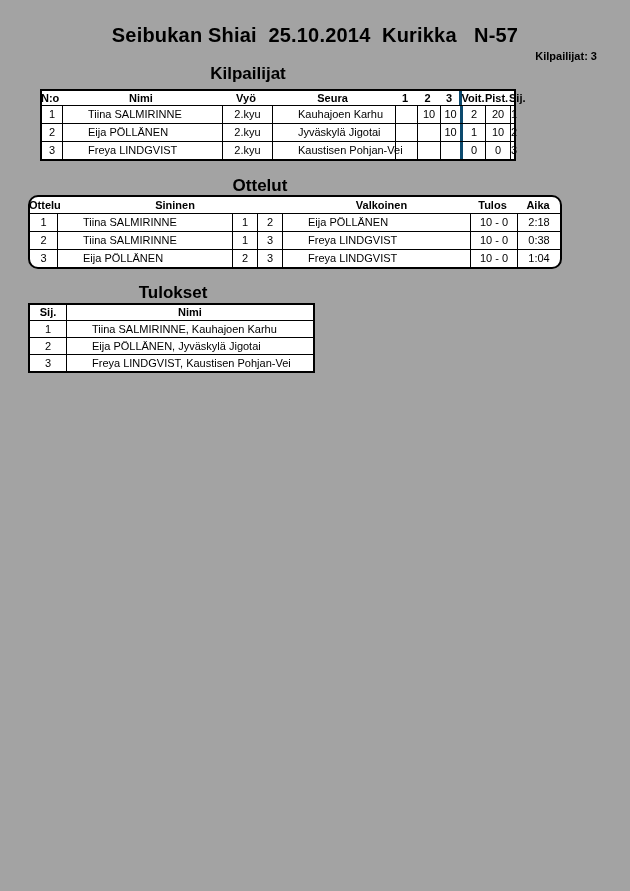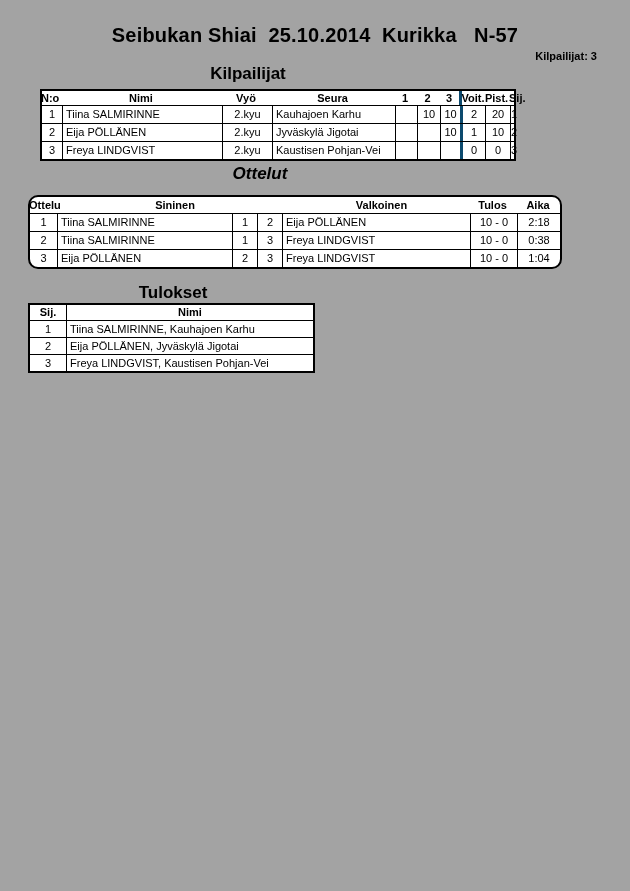--- a/index.html
+++ b/index.html
@@ -18,21 +18,21 @@
   }
   .count {
     position:absolute; top:50px; right:33px;
     font-size:11px; font-weight:bold;
   }
   .sec-heading {
     position:absolute; font-size:17px; font-weight:bold; text-align:center;
     white-space:nowrap;
   }
   #heading-competitors { top:64px; left:0; width:496px; }
-  #heading-matches     { top:164px; left:0; width:520px;font-style:italic; }
+  #heading-matches     { top:176px; left:0; width:520px; }
   #heading-results     { top:283px; left:0; width:346px; }
 
   .tbl {
     position:absolute; border:2px solid #000; box-sizing:border-box;
     background:#fff;
   }
   #tbl-competitors { left:28px; top:89px;  width:476px;margin-left:12px; }
   #tbl-matches     { left:28px; top:195px; width:534px;border-radius:10px; }
   #tbl-results     { left:28px; top:303px; width:287px; }
 
@@ -44,21 +44,21 @@
   #tbl-matches .hrow { height:16px; }
   #tbl-matches .brow { height:17px; }
   #tbl-results .hrow { height:15px; }
   #tbl-results .brow { height:16px; }
 
   .c {
     display:flex; align-items:center; justify-content:center;
     box-sizing:border-box; font-size:11px; line-height:1;
     white-space:nowrap; overflow:visible; flex:0 0 auto;
   }
-  .c.left { justify-content:flex-start; padding-left:3px; }
+  .c.left { justify-content:flex-start; padding-left:25px; }
   .c.bl  { border-left:1px solid #000; }
   .c.bl2 { border-left:3px solid #0c4a6e; }
   .c.grow { flex:1 1 auto; }
   .c.overflow-label { justify-content:flex-start; padding-left:0; margin-left:-1px; z-index:2; }
 
   
   .w-no   { width:20px; }
   .w-name { width:160px; }
   .w-belt { width:50px; }
   .w-club { width:123px; }

